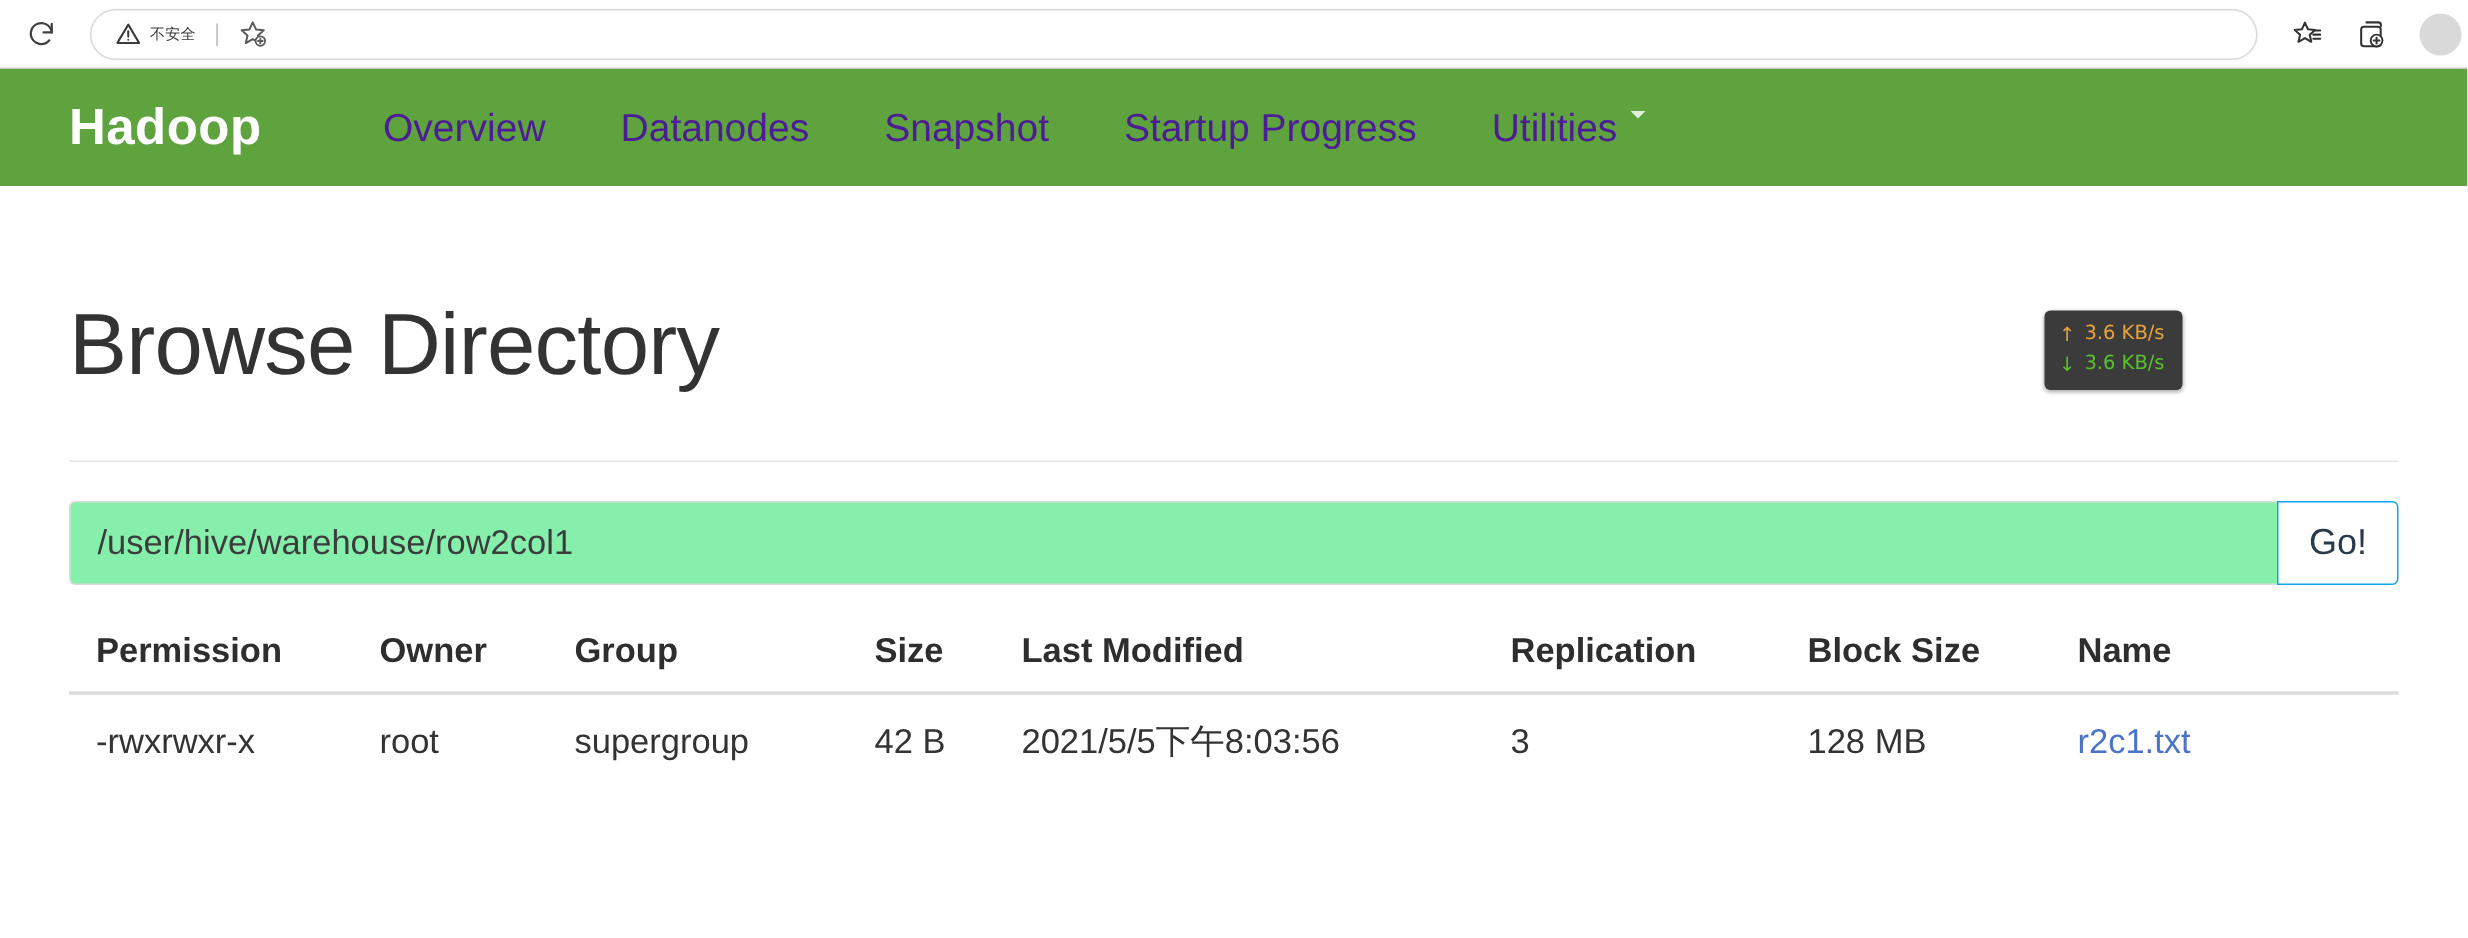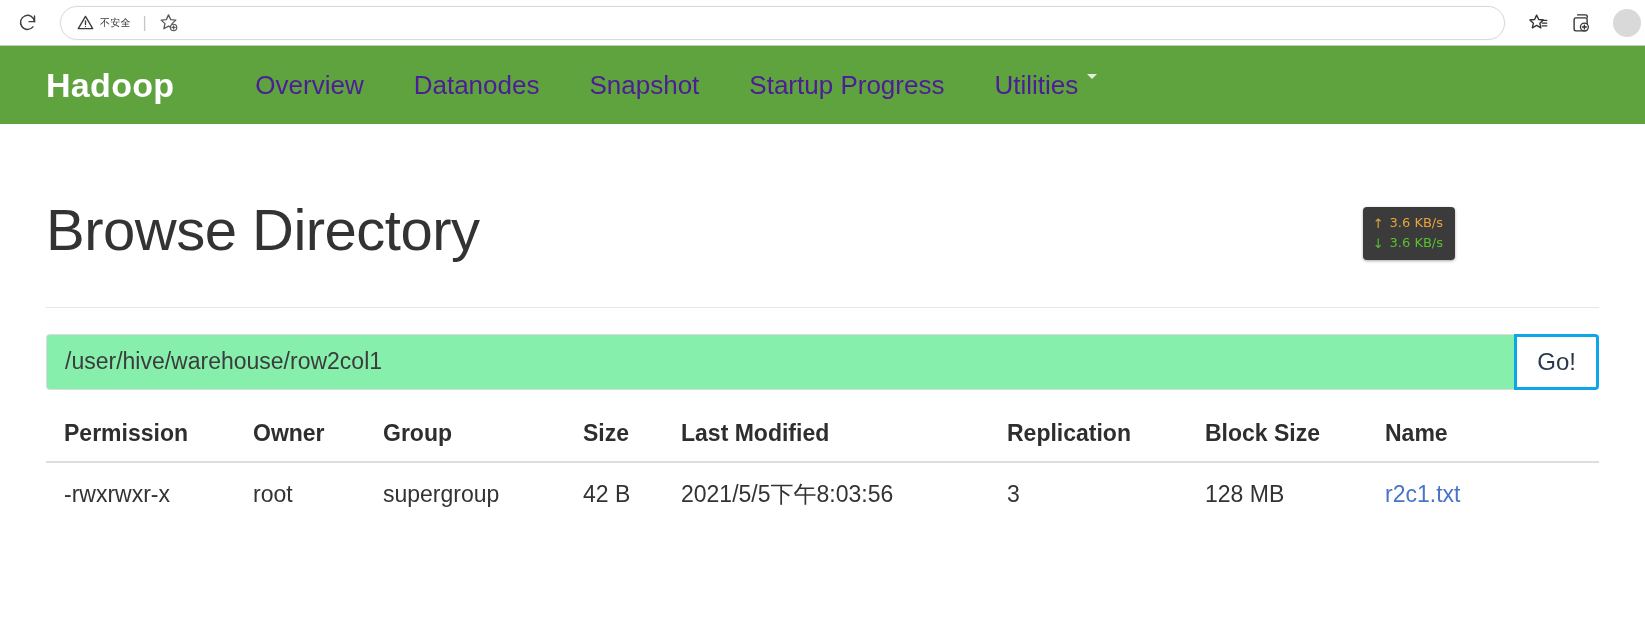--- a/index.html
+++ b/index.html
@@ -193,21 +193,21 @@
     border-radius: 4px 0 0 4px;
     font-size: 23px;
     color: #3c3c3c;
     padding: 0 18px;
     font-family: "Liberation Sans", sans-serif;
     background: #86efac;
     outline: none;
   }
   .go-button {
     flex: 0 0 auto;
-    border: 3px solid #0ea5e9;
+    border: 1px solid #0ea5e9;
     background: #ffffff;
     border-radius: 0 4px 4px 0;
     font-size: 24px;
     color: #2b3a4a;
     padding: 0 20px;
     font-family: "Liberation Sans", sans-serif;
     cursor: pointer;
   }
 
   

